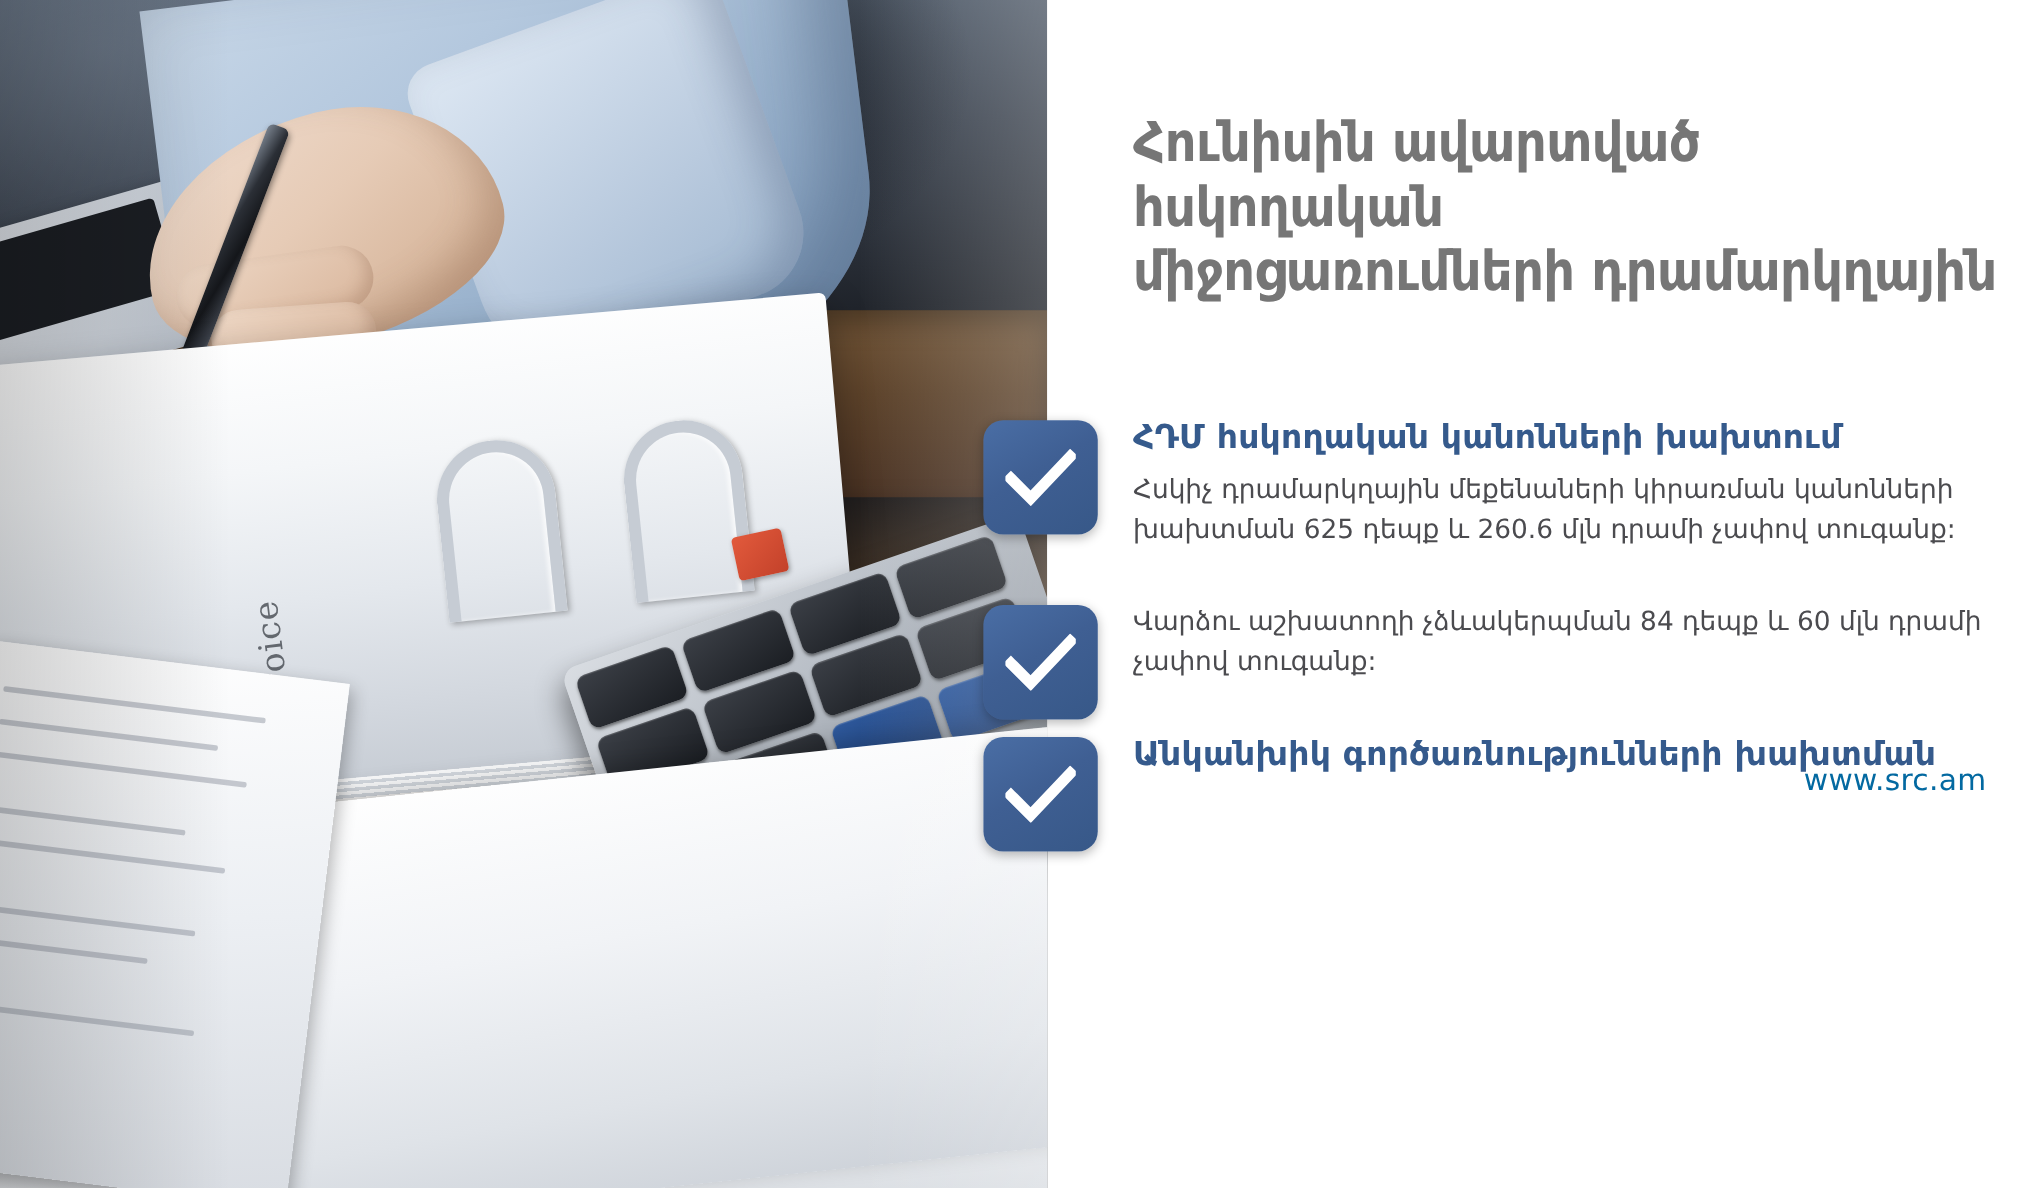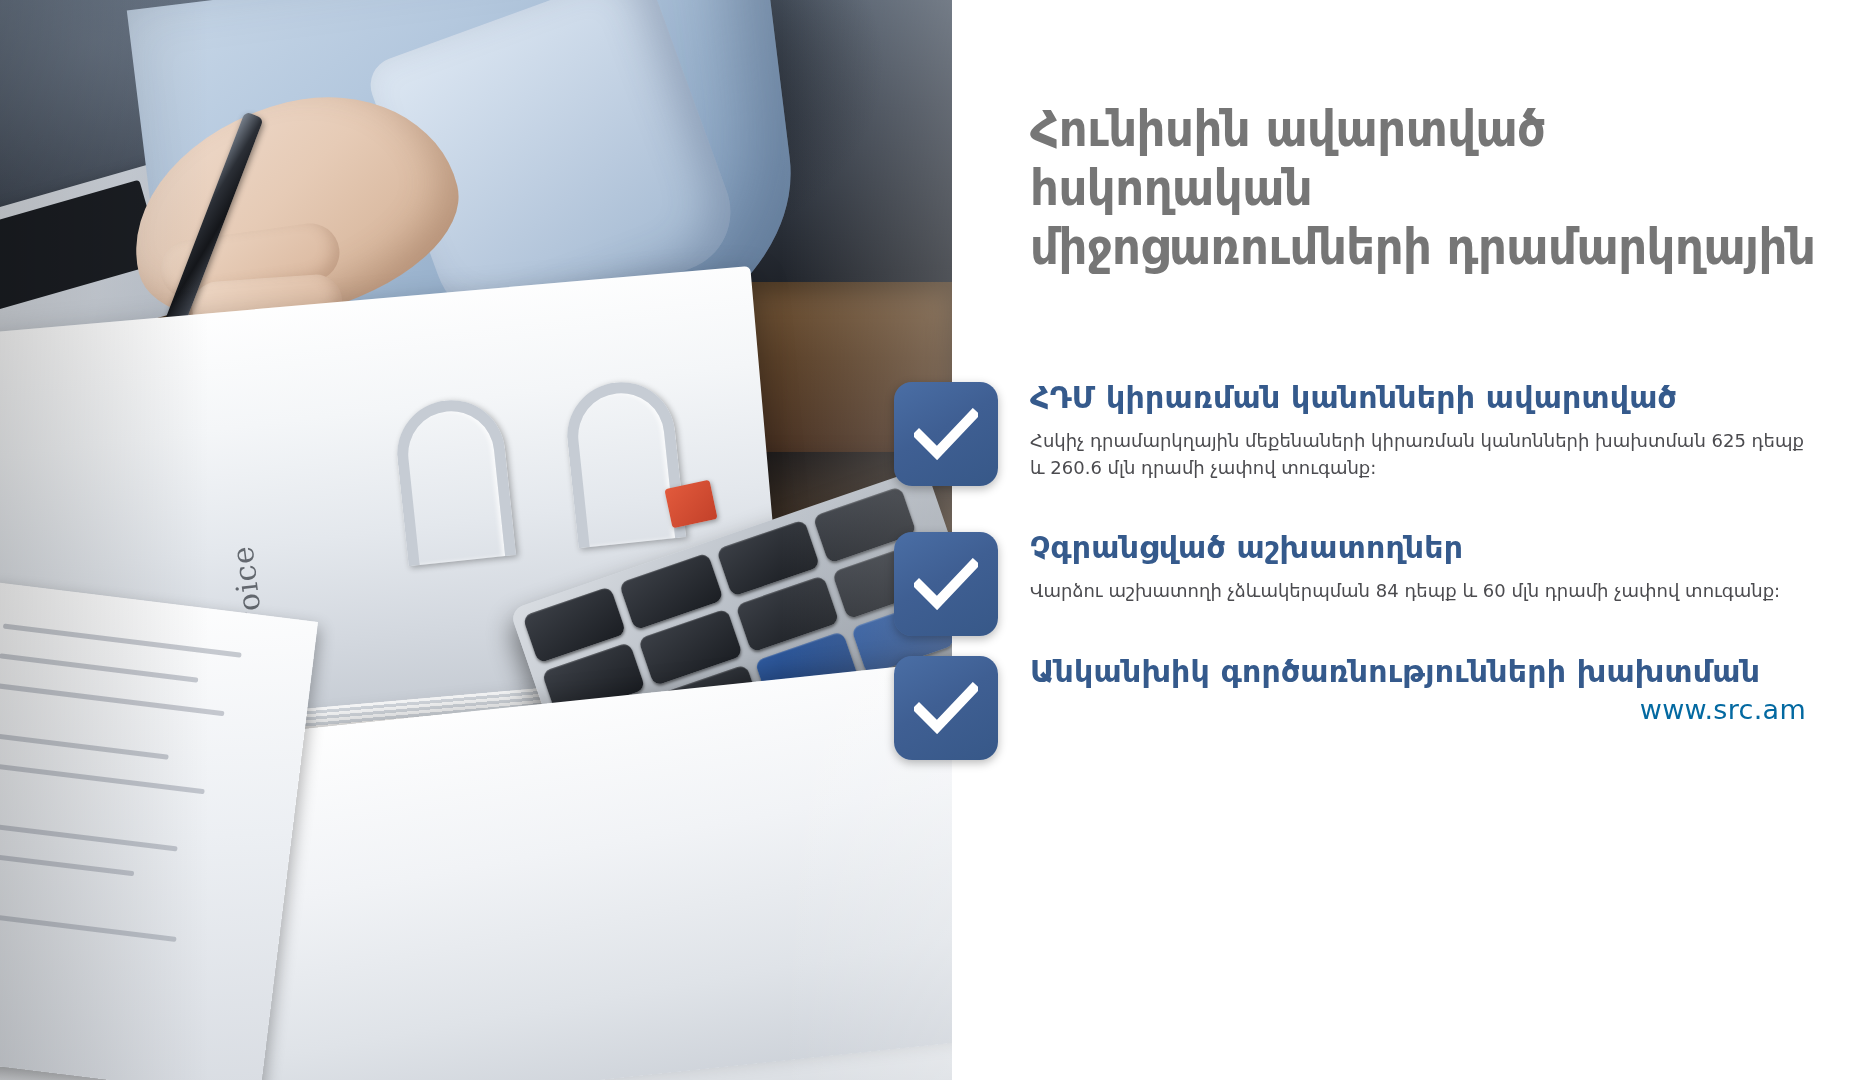--- a/index.html
+++ b/index.html
@@ -174,21 +174,21 @@
   }
   .check svg{position:absolute;left:20px;top:26px;}
   .item-body{margin-left:78px;padding-right:40px;}
   .item-head{
     font-family:"DejaVu Sans","Liberation Sans",sans-serif;
     font-weight:700;font-size:30px;line-height:1.2;
     color:#355a8c;margin:0 0 12px 0;letter-spacing:.2px;
   }
   .item-text{
     font-family:"DejaVu Sans","Liberation Sans",sans-serif;
-    font-weight:400;font-size:18px;line-height:1.48;color:#4b4b4f;
+    font-weight:400;font-size:24px;line-height:1.48;color:#4b4b4f;
     margin:0;max-width:790px;
   }
   .footer-url{
     position:absolute;right:48px;bottom:42px;
     font-family:"DejaVu Sans","Liberation Sans",sans-serif;
     font-size:27px;color:#0369a1;letter-spacing:.3px;
   }
 </style>
 </head>
 <body>
@@ -251,33 +251,32 @@
 
     <div class="items">
 
       <div class="item">
         <div class="check">
           <svg width="64" height="52" viewBox="0 0 64 52" aria-hidden="true">
             <path d="M5 27 L23 45 L59 7" fill="none" stroke="#ffffff" stroke-width="10" stroke-linecap="square" stroke-linejoin="miter"></path>
           </svg>
         </div>
         <div class="item-body">
-          <p class="item-head">ՀԴՄ կիրառման կանոնների ավարտված</p>
+          <p class="item-head">ՀԴՄ հսկողական կանոնների խախտում</p>
           <p class="item-text">Հսկիչ դրամարկղային մեքենաների կիրառման կանոնների խախտման 625 դեպք և 260.6 մլն դրամի չափով տուգանք:</p>
         </div>
       </div>
 
       <div class="item">
         <div class="check">
           <svg width="64" height="52" viewBox="0 0 64 52" aria-hidden="true">
             <path d="M5 27 L23 45 L59 7" fill="none" stroke="#ffffff" stroke-width="10" stroke-linecap="square" stroke-linejoin="miter"></path>
           </svg>
         </div>
         <div class="item-body">
-          <p class="item-head">Չգրանցված աշխատողներ</p>
           <p class="item-text">Վարձու աշխատողի չձևակերպման 84 դեպք և 60 մլն դրամի չափով տուգանք:</p>
         </div>
       </div>
 
       <div class="item">
         <div class="check">
           <svg width="64" height="52" viewBox="0 0 64 52" aria-hidden="true">
             <path d="M5 27 L23 45 L59 7" fill="none" stroke="#ffffff" stroke-width="10" stroke-linecap="square" stroke-linejoin="miter"></path>
           </svg>
         </div>

